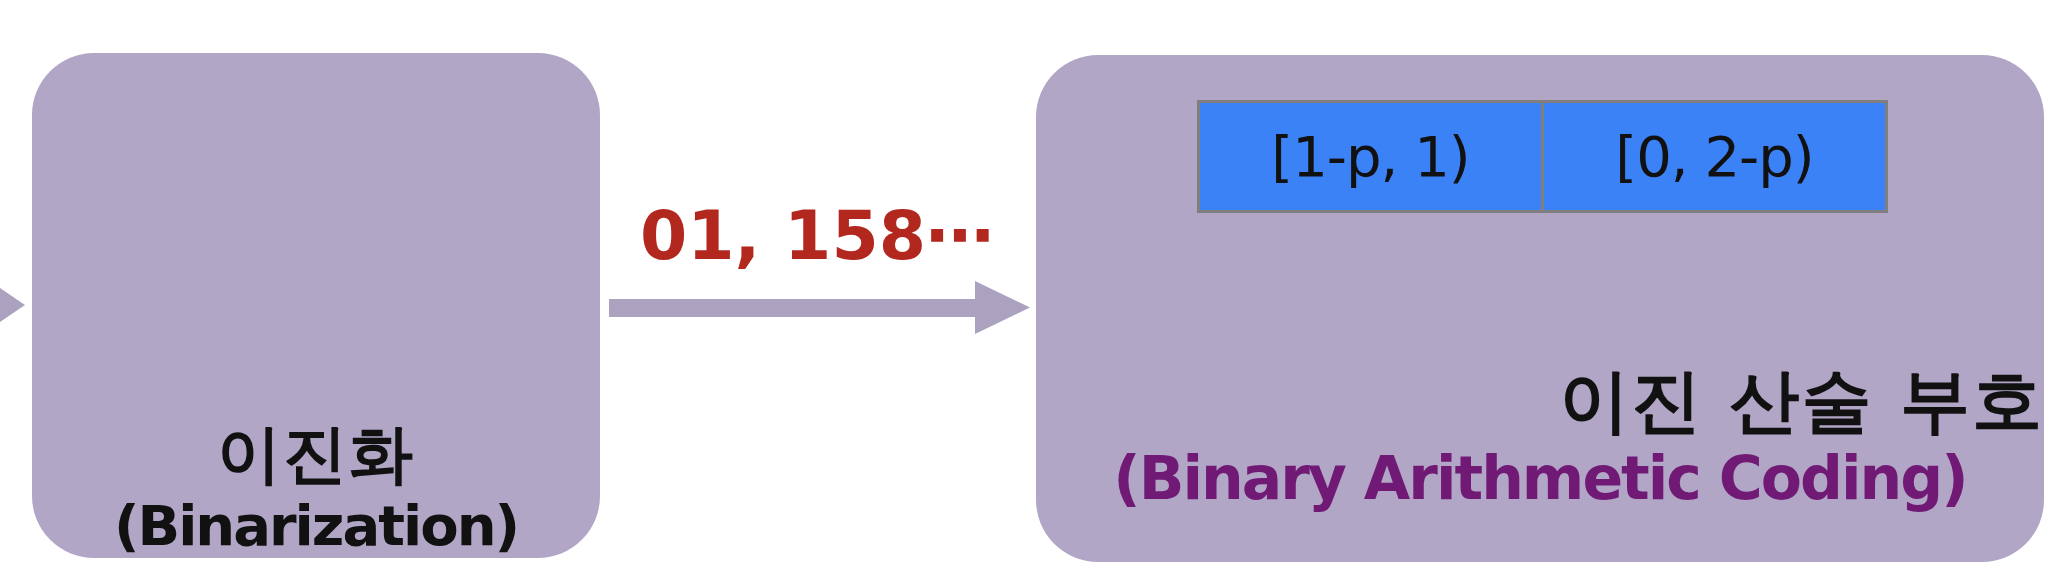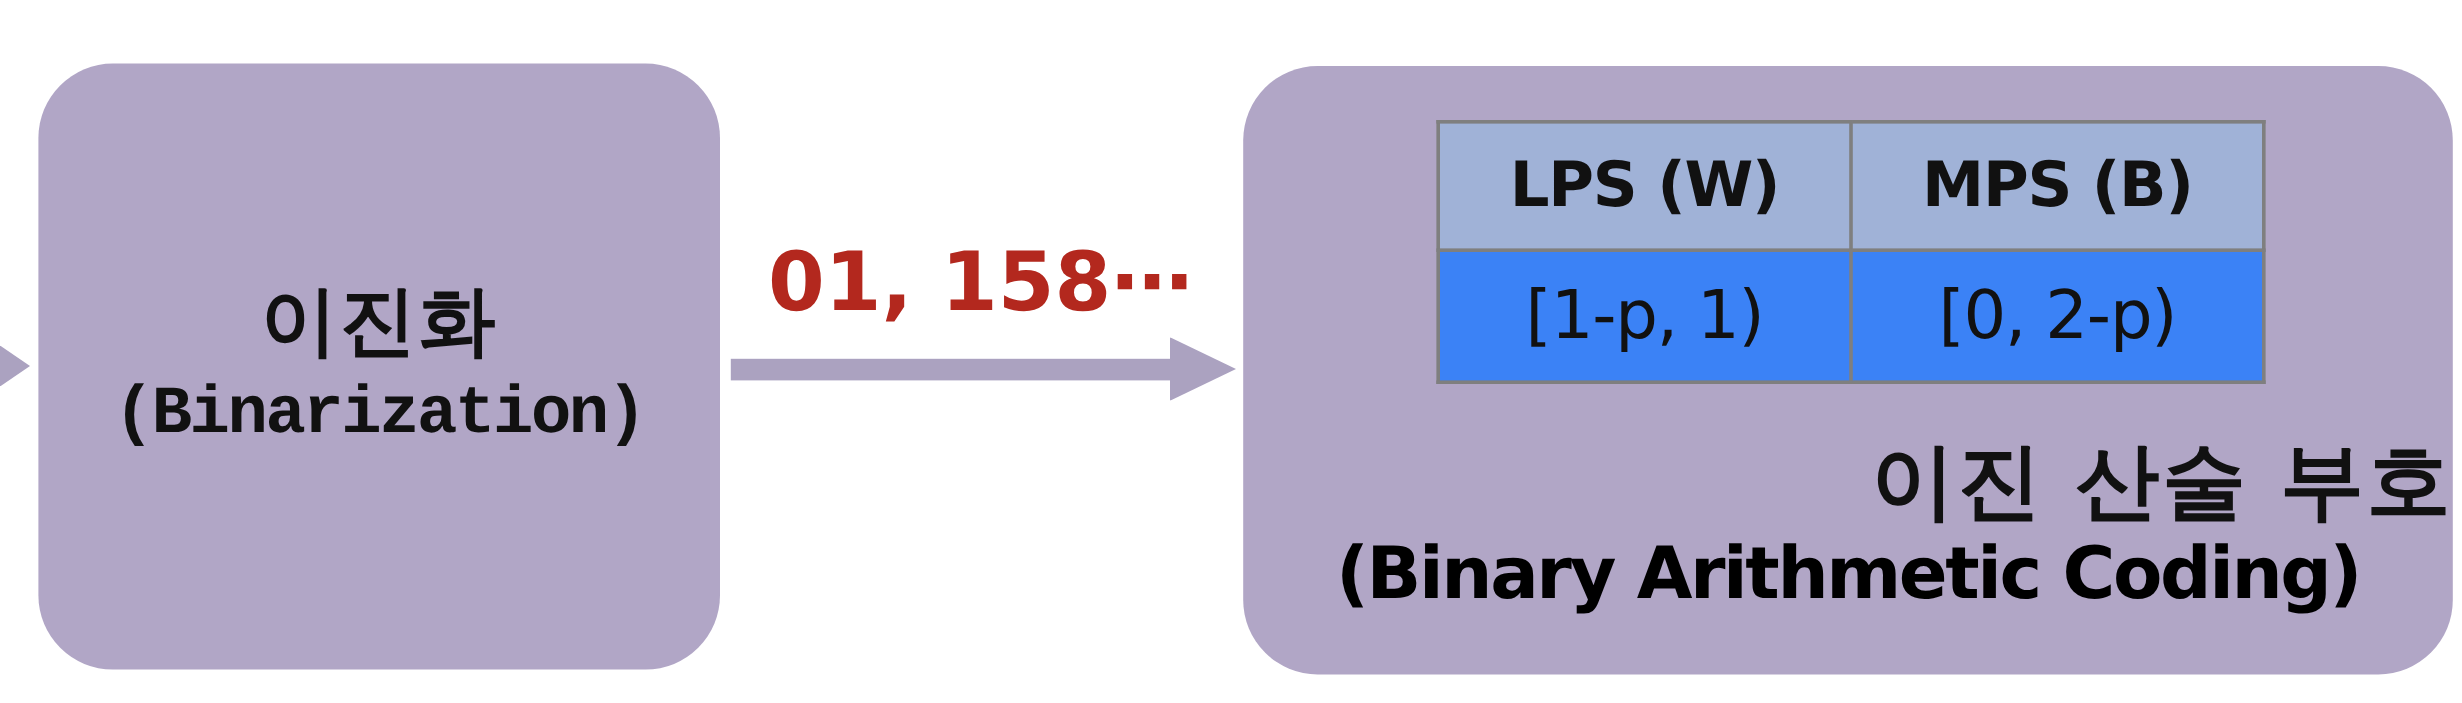--- a/index.html
+++ b/index.html
@@ -21,23 +21,22 @@
     position: absolute;
     background: #b1a6c6;
     border-radius: 62px;
   }
   .left-box {
     left: 32px;
     top: 53px;
     width: 568px;
     height: 505px;
     display: flex;
-    align-items: center;
+    align-items: flex-end;
     justify-content: center;
-    font-family: Liberation Mono, monospace;
   }
   .right-box {
     left: 1036px;
     top: 55px;
     width: 1008px;
     height: 507px;
   }
 
   .box-text {
     text-align: center;
@@ -144,21 +143,21 @@
     letter-spacing: 2px;
   }
   .bac-title-en {
     position: absolute;
     left: 0;
     top: 388px;
     width: 100%;
     text-align: center;
     font-size: 60px;
     font-weight: 700;
-    color: #000000;
+    color: #701a75;
     letter-spacing: -2px;
     white-space: nowrap;
   }
 </style>
 </head>
 <body>
 
 <div class="canvas">
 
   <div class="in-arrowhead"></div>
@@ -172,24 +171,20 @@
 
   <div class="flow-label">01, 158⋯</div>
 
   <div class="arrow-shaft"></div>
   <div class="arrow-head"></div>
 
   <div class="pbox right-box">
 
     <table class="prob-table">
       <tbody>
-        <tr class="hdr">
-          <td>LPS (W)</td>
-          <td>MPS (B)</td>
-        </tr>
         <tr class="val">
           <td>[1-p, 1)</td>
           <td>[0, 2-p)</td>
         </tr>
       </tbody>
     </table>
 
     <div class="bac-title-ko">이진 산술 부호</div>
     <div class="bac-title-en">(Binary Arithmetic Coding)</div>
   </div>

